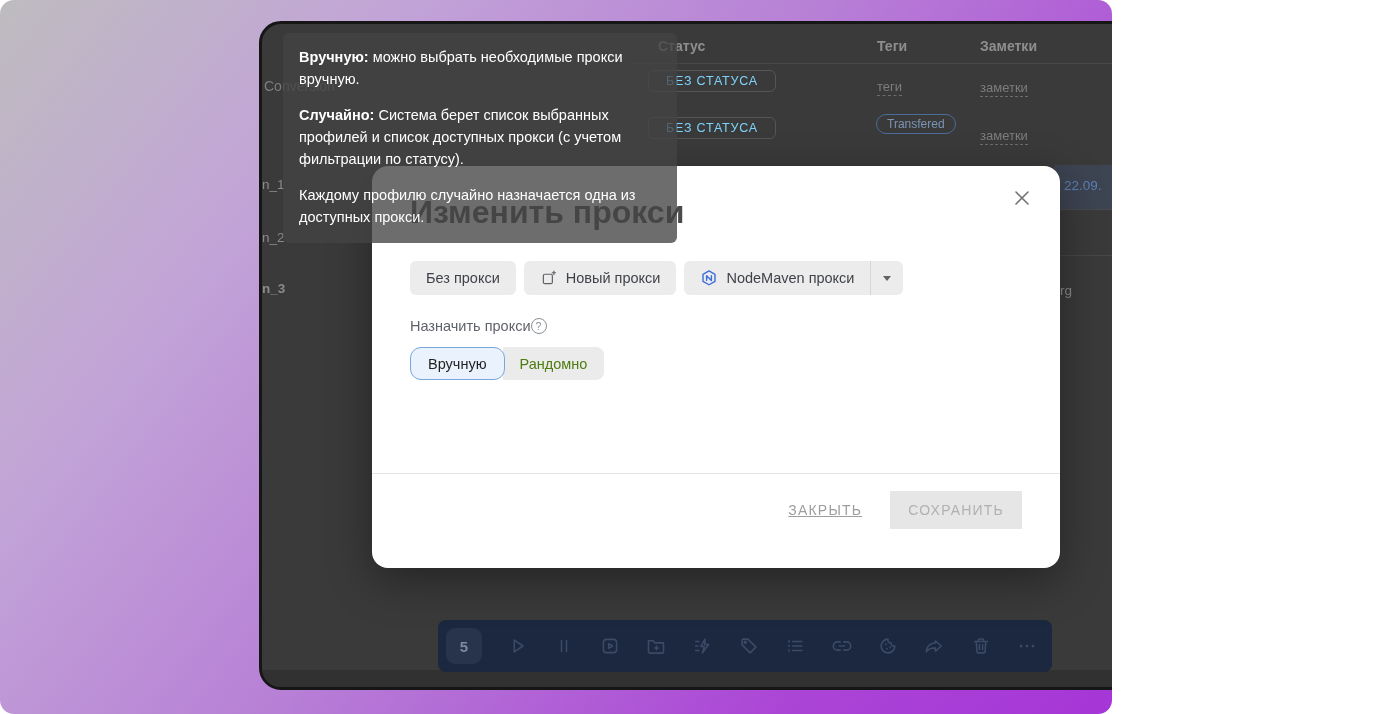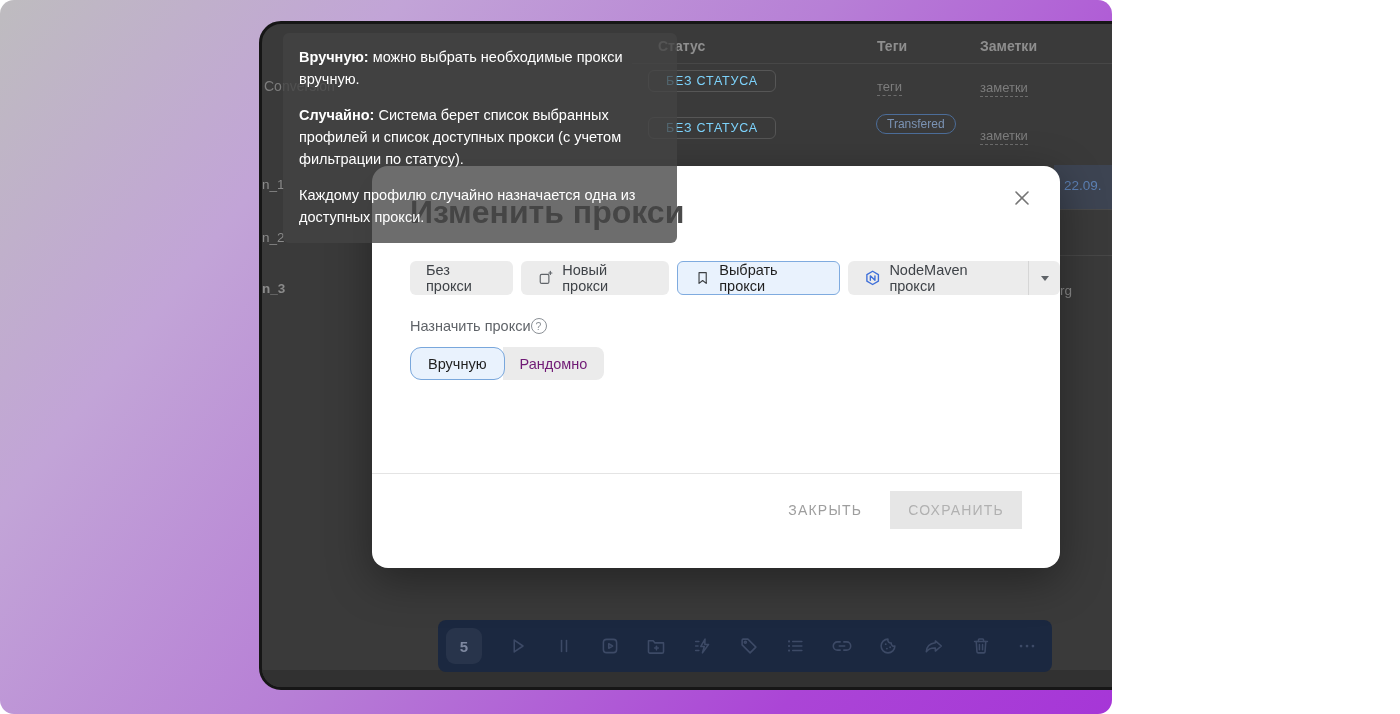--- a/index.html
+++ b/index.html
@@ -48,27 +48,27 @@
     border-left:1px solid #d6d6d6;align-self:stretch;margin-left:8px;margin-right:-16px;
     border-radius:0 6px 6px 0;}
   .caret{width:0;height:0;border-left:4.5px solid transparent;border-right:4.5px solid transparent;
     border-top:5.5px solid #5f6368;}
   .assign-label{left:38px;top:152px;color:#5f6368;font-size:14.5px;display:flex;align-items:center;gap:0;}
   .q-icon{width:16px;height:16px;border:1.5px solid #8b9096;border-radius:50%;display:inline-flex;
     align-items:center;justify-content:center;font-size:10.5px;color:#8b9096;box-sizing:border-box;}
   .toggle-row{left:38px;top:181px;display:flex;height:33px;}
   .toggle{display:flex;align-items:center;padding:0 17px;font-size:14.5px;box-sizing:border-box;}
   .toggle.active{background:#e9f2fd;border:1px solid #79a7dc;border-radius:11px;color:#1f1f1f;z-index:2;}
-  .toggle.idle{background:#ebebeb;border-radius:0 8px 8px 0;color:#701a75;margin-left:-2px;}
+  .toggle.idle{background:#ebebeb;border-radius:0 8px 8px 0;color:#4d7c0f;margin-left:-2px;}
   .proxy-select{left:38px;top:237px;width:612px;height:38px;border:1px solid #c2c2c2;border-radius:4px;
     box-sizing:border-box;display:flex;align-items:center;justify-content:space-between;padding:0 14px;}
   .placeholder{color:#9e9e9e;font-size:14.5px;}
   .footer-divider{left:0;top:307px;width:688px;height:1px;background:#e4e4e4;}
   .footer{left:0;top:325px;width:650px;display:flex;justify-content:flex-end;align-items:center;gap:14px;}
-  .text-btn{color:#9e9e9e;font-size:14px;letter-spacing:1.2px;font-weight:500;padding:10px 14px;}
+  .text-btn{color:#9e9e9e;font-size:14px;letter-spacing:1.2px;font-weight:500;padding:10px 14px;text-decoration:underline;}
   .save-btn{background:#e6e6e6;color:#b1b1b1;font-size:14px;letter-spacing:1.2px;font-weight:400;
     padding:11px 18px;border-radius:0;}
 
   
   .tooltip{left:283px;top:33px;width:394px;background:rgba(68,68,68,.78);border-radius:6px;
     padding:13px 16px;box-sizing:border-box;z-index:30;color:#fff;font-size:14.5px;line-height:22px;}
   .tooltip p{margin:0 0 14px 0;}
   .tooltip p:last-child{margin-bottom:2px;}
   .tooltip b{font-weight:bold;}
 
@@ -191,26 +191,20 @@
       <div class="btn">
         <span>Без прокси</span>
       </div>
       <div class="btn">
         <svg class="mini-ic" viewBox="0 0 24 24">
           <rect x="4.5" y="7" width="12" height="12.5" rx="2"></rect>
           <line x1="18.5" y1="2.8" x2="18.5" y2="7.2"></line>
             <line x1="16.3" y1="5" x2="20.7" y2="5"></line>
         </svg>
         <span>Новый прокси</span>
-      </div>
-      <div class="btn selected">
-        <svg class="mini-ic" viewBox="0 0 24 24">
-          <path d="M7 4.5h10v15l-5-4-5 4z" style="stroke:#3c4043"></path>
-        </svg>
-        <span>Выбрать прокси</span>
       </div>
       <div class="btn">
         <svg class="mini-ic nm-ic" viewBox="0 0 24 24">
           <path d="M12 2.6l8 4.6v9.2l-8 4.6-8-4.6V7.2z"></path>
           <path d="M8.8 15.2V9l6.4 6.2V9"></path>
         </svg>
         <span>NodeMaven прокси</span>
         <span class="split-caret">
           <span class="caret"></span>
         </span>

